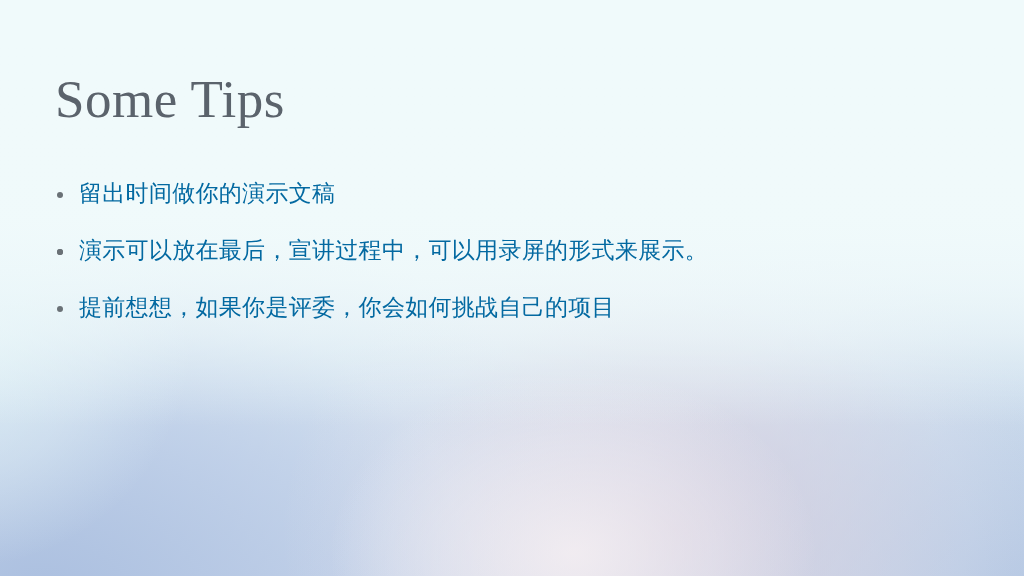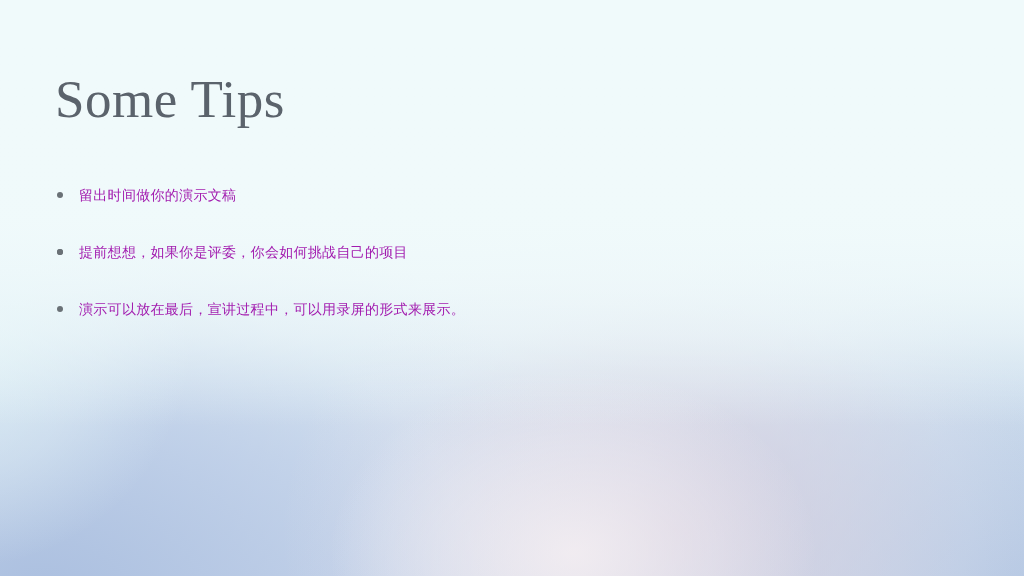--- a/index.html
+++ b/index.html
@@ -126,24 +126,24 @@
     width: 900px;
     margin: 0;
     padding: 0;
     list-style: none;
   }
 
   .bullet-item {
     position: relative;
     padding-left: 25px;
     margin: 0 0 27px 0;
-    font-family: Liberation Sans, sans-serif;
-    font-size: 14px;
+    font-family: Liberation Mono, monospace;
+    font-size: 23px;
     line-height: 30px;
-    color: #a21caf;
+    color: #0369a1;
     letter-spacing: 0.3px;
     white-space: nowrap;
   }
   .bullet-item:last-child {
     margin-bottom: 0;
   }
   .bullet-marker {
     position: absolute;
     left: 3px;
     top: 12px;
@@ -176,24 +176,24 @@
         <span class="bullet-marker"></span>
         <span class="bullet-text">留出时间做你的演示文稿</span>
       </li>
 
       <li class="bullet-item">
         <span class="bullet-marker"></span>
       </li>
 
       <li class="bullet-item">
         <span class="bullet-marker"></span>
-        <span class="bullet-text">提前想想，如果你是评委，你会如何挑战自己的项目</span>
+        <span class="bullet-text">演示可以放在最后，宣讲过程中，可以用录屏的形式来展示。</span>
       </li>
 
       <li class="bullet-item">
         <span class="bullet-marker"></span>
-        <span class="bullet-text">演示可以放在最后，宣讲过程中，可以用录屏的形式来展示。</span>
+        <span class="bullet-text">提前想想，如果你是评委，你会如何挑战自己的项目</span>
       </li>
 
     </ul>
 
   </div>
 </div>
 
 </body></html>

